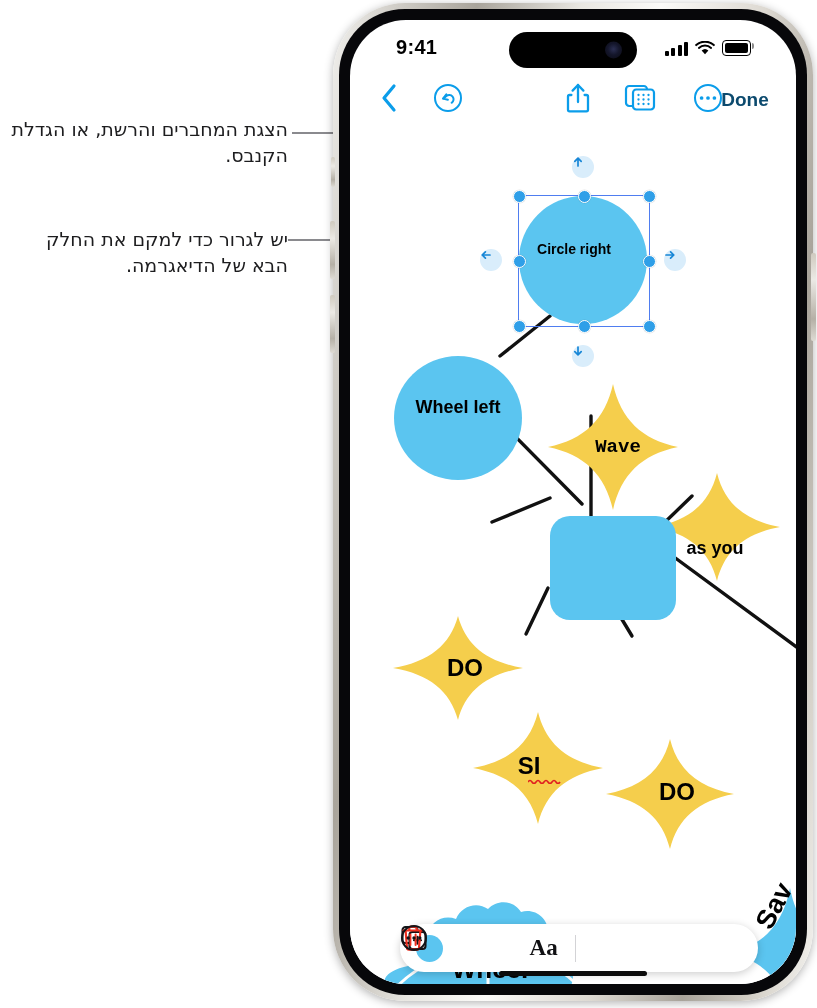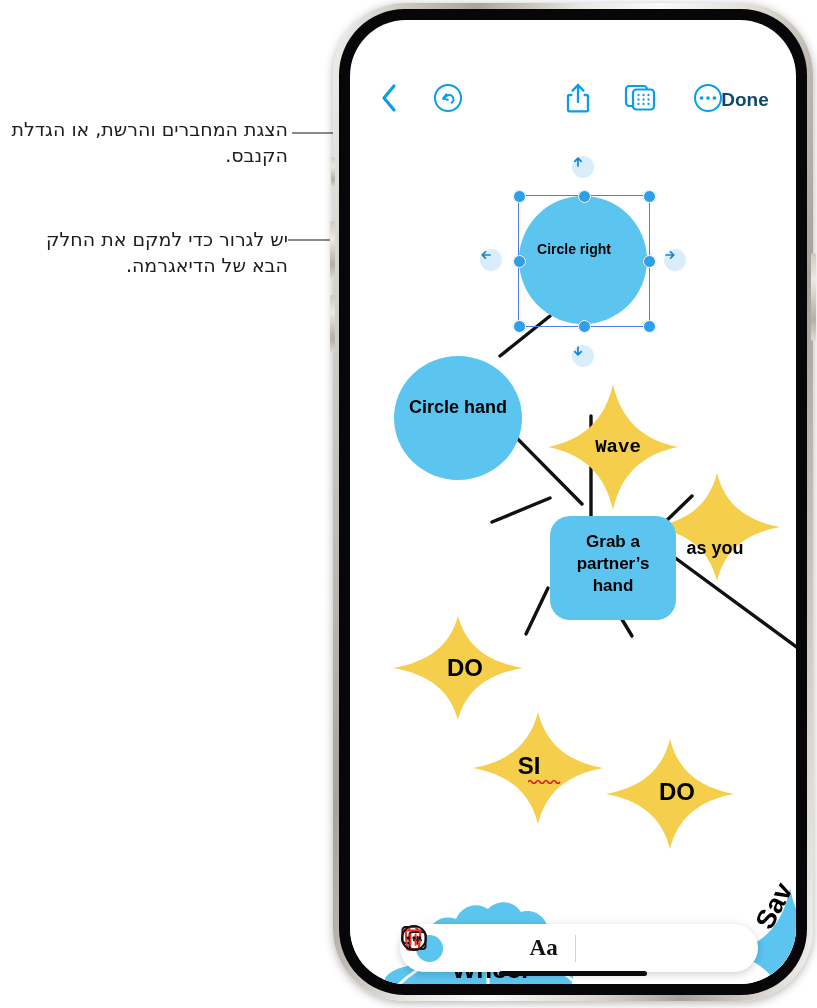--- a/index.html
+++ b/index.html
@@ -108,20 +108,45 @@
 
 <div id="phone">
   <div class="sidebtn" id="btn-silence"></div>
   <div class="sidebtn" id="btn-volup"></div>
   <div class="sidebtn" id="btn-voldn"></div>
   <div class="sidebtn" id="btn-power"></div>
 
   <div id="phone-bezel">
    <div id="screen">
 
+    <div id="statusbar">
+      <div id="clock">9:41</div>
+      <div id="dynamic-island">
+        <div id="front-camera"></div>
+      </div>
+      <div id="status-right">
+        <div class="bars">
+              <i></i>
+              <i></i>
+              <i></i>
+              <i></i>
+            </div>
+        <span style="display:inline-block;height:15px;">
+          <svg width="20" height="15" viewBox="0 0 20 15">
+                <path d="M10 13.2 6.6 9.5a5 5 0 0 1 6.8 0z" fill="#000"></path>
+                <path d="M3.9 6.9a9 9 0 0 1 12.2 0" stroke="#000" stroke-width="2" fill="none" stroke-linecap="round"></path>
+                <path d="M1.2 4.1a13 13 0 0 1 17.6 0" stroke="#000" stroke-width="2" fill="none" stroke-linecap="round"></path>
+              </svg>
+        </span>
+        <span style="display:flex;align-items:center;">
+          <span id="battery"></span>
+          <span id="battery-tip"></span>
+        </span>
+      </div>
+    </div>
 
     <div id="toolbar">
       <div class="tbitem" id="tb-back">
         <span>
           <svg width="18" height="30" viewBox="0 0 18 30">
                 <path d="M14 3 4 15l10 12" stroke="#0b9dea" stroke-width="3.2" fill="none" stroke-linecap="round" stroke-linejoin="round"></path>
               </svg>
         </span>
       </div>
       <div class="tbitem" id="tb-undo">
@@ -224,24 +249,23 @@
         <rect x="200" y="390" width="126" height="104" rx="20" fill="#5BC5F0"></rect>
 
         <g>
           <path fill="#5BC5F0" d="M58 840c-4-16 6-28 19-29 2-15 16-23 29-18 5-13 21-18 32-10 9-10 26-9 33 3 14-4 27 6 27 20 13 3 20 16 16 28 10 7 12 21 4 30 3 14-7 27-21 28H62c-14 0-24-12-22-26-9-7-10-20 18-26z"></path>
           <path fill="none" stroke="#ffffff" stroke-width="3" d="M42 866c22-26 58-42 96-42s74 16 96 42"></path>
           <path fill="none" stroke="#ffffff" stroke-width="3" d="M138 824v122"></path>
         </g>
       </svg>
 
       <div class="node-label" style="left:164px;top:112px;width:120px;font-size:14px;line-height:23px;">Circle right</div>
-      <div class="node-label" style="left:48px;top:270px;width:120px;font-size:18px;line-height:23px;">Circle hand</div>
+      <div class="node-label" style="left:48px;top:270px;width:120px;font-size:18px;line-height:23px;">Wheel left</div>
       <div class="node-label" style="left:213px;top:310px;width:110px;font-size:19px;font-family:Liberation Mono, monospace;">Wave</div>
       <div class="node-label" style="left:330px;top:378px;width:70px;font-size:18px;line-height:24px;margin-top:32px;">as you</div>
-      <div class="node-label" style="left:206px;top:405px;width:114px;font-size:17px;line-height:22px;">Grab a partner’s hand</div>
       <div class="node-label" style="left:60px;top:528px;width:110px;font-size:24px;">DO</div>
       <div class="node-label" style="left:124px;top:626px;width:110px;font-size:24px;">SI</div>
       <div class="node-label" style="left:272px;top:652px;width:110px;font-size:24px;">DO</div>
       <div class="node-label" style="left:75px;top:828px;width:130px;font-size:26px;">Wheel</div>
       <div class="node-label" style="left:392px;top:808px;width:80px;font-size:27px;transform:rotate(-62deg);transform-origin:left top;">Sav</div>
 
       <svg id="squiggle" style="left:178px;top:652px;" width="34" height="6" viewBox="0 0 34 6">
         <path d="M0 4 q2 -3 4 0 t4 0 t4 0 t4 0 t4 0 t4 0 t4 0 t4 0" stroke="#e02020" stroke-width="1.6" fill="none"></path>
       </svg>
 

